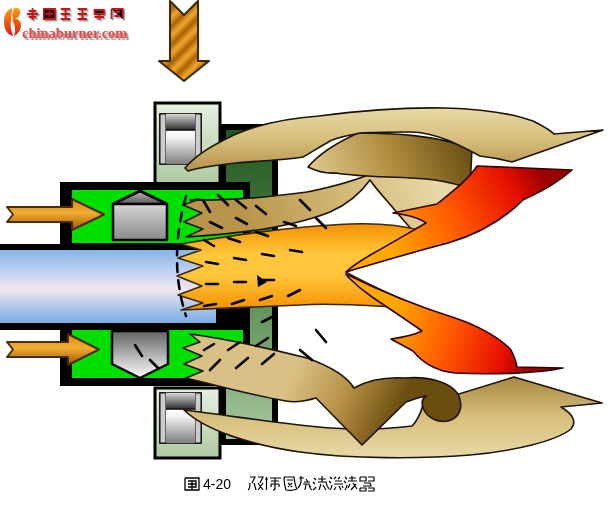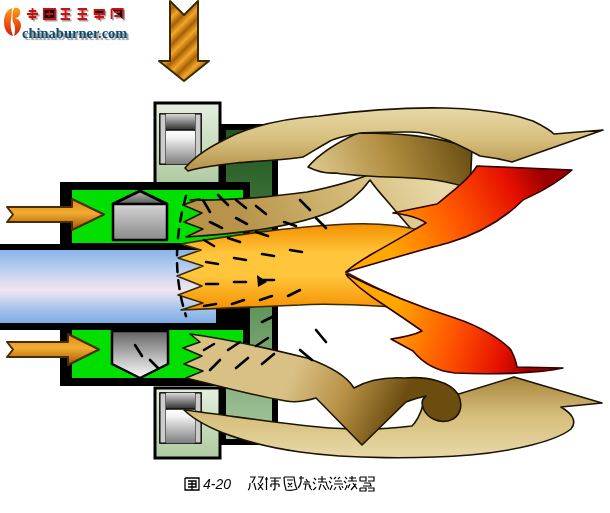--- a/index.html
+++ b/index.html
@@ -313,23 +313,23 @@
  <path d="M2,8 L14,8 M8,2 L8,14 M4,5 L12,5 M4,11 L12,11"></path>
  <path d="M20,3 L32,3 L32,13 L20,13 Z M22,8 L30,8 M26,5 L26,11"></path>
  <path d="M38,3 L48,3 M38,8 L48,8 M38,13 L48,13 M43,3 L43,13"></path>
  <path d="M56,3 L66,3 M56,8 L66,8 M56,13 L66,13 M61,3 L61,13"></path>
  <path d="M74,4 L84,4 L84,8 L74,8 Z M74,11 L84,11 M79,8 L79,14"></path>
  <path d="M92,3 L104,3 L104,13 M92,3 L92,13 M95,6 L101,6 M95,10 L101,10"></path>
 </g>
         </g>
 </svg>
 </div>
-<div style="position:absolute;left:22px;top:25px;font-family:'Liberation Serif',serif;font-weight:bold;font-size:14.5px;color:#0c4a6e;text-shadow:2px 2px 1px #999;">chinaburner.com</div>
-
-<div style="position:absolute;left:184px;top:474px;width:200px;height:20px;font-style:italic;">
+<div style="position:absolute;left:22px;top:25px;font-family:'Liberation Serif',serif;font-weight:bold;font-size:14.5px;color:#ef4444;text-shadow:2px 2px 1px #999;">chinaburner.com</div>
+
+<div style="position:absolute;left:184px;top:474px;width:200px;height:20px;">
 <svg width="200" height="20" viewBox="0 0 200 20">
 <g stroke="#000" stroke-width="1.3" fill="none">
  <path d="M1,4 L15,4 L15,16 L1,16 L1,4 M4,7 L12,7 L12,13 L4,13 M8,7 L8,16 M4,10 L12,10"></path>
 </g>
 <text x="19" y="15" font-family="Liberation Sans" font-size="14" fill="#000">4-20</text>
 <g stroke="#000" stroke-width="1.2" fill="none">
  <path d="M66,3 L71,3 L68,9 M74,3 L79,3 L76,9 M66,9 Q66,15 64,16 M70,9 L72,16 M74,9 L79,16 M79,9 L74,16"></path>
  <path d="M81,5 L84,5 M82.5,3 L82.5,16 M86,4 L97,4 M91,4 L91,14 Q91,16 89,16 M87,7 L95,7 M87,10 L95,10 M87,13 L87,10 M95,13 L95,10"></path>
  <path d="M100,3 L110,3 Q111,12 113,15 Q108,17 102,16 Q100,10 100,3 M103,6 L109,6 M104,9 L108,13 M108,9 L104,13"></path>
  <path d="M115,4 L120,4 M117,2 L117,8 Q116,12 114,14 M120,8 L126,8 M122,5 L124,8 M119,10 L125,10 Q126,15 128,16 M122,10 L121,16 M125,13 L127,12"></path>

